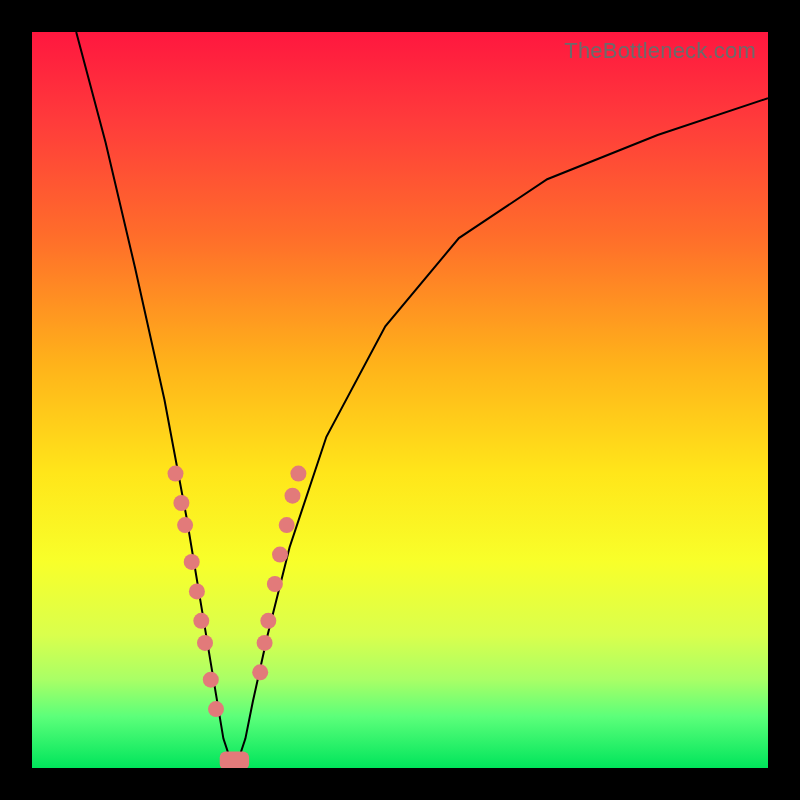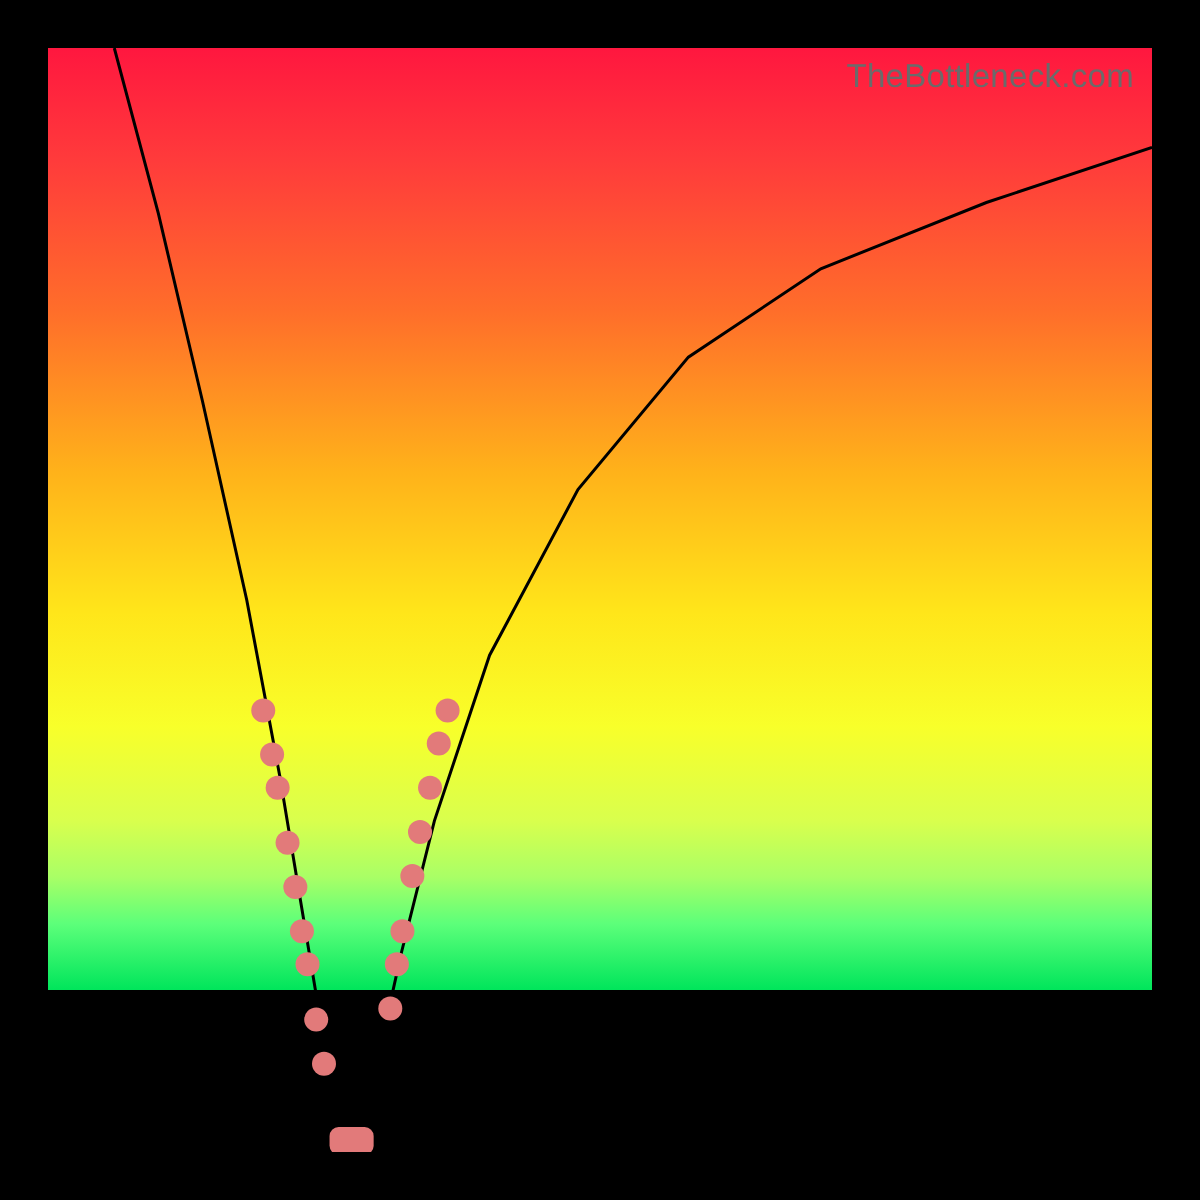--- a/index.html
+++ b/index.html
@@ -15,21 +15,21 @@
     position: relative;
     width: 800px;
     height: 800px;
     background: #000;
   }
   .plot-area {
     position: absolute;
     left: 32px;
     top: 32px;
     width: 736px;
-    height: 628px;
+    height: 736px;
     background: linear-gradient(
       to bottom,
       #ff173f 0%,
       #ff3b3b 12%,
       #ff6e2a 28%,
       #ffb21a 45%,
       #ffe61a 60%,
       #f8ff2a 72%,
       #d9ff4d 82%,
       #a9ff66 88%,

